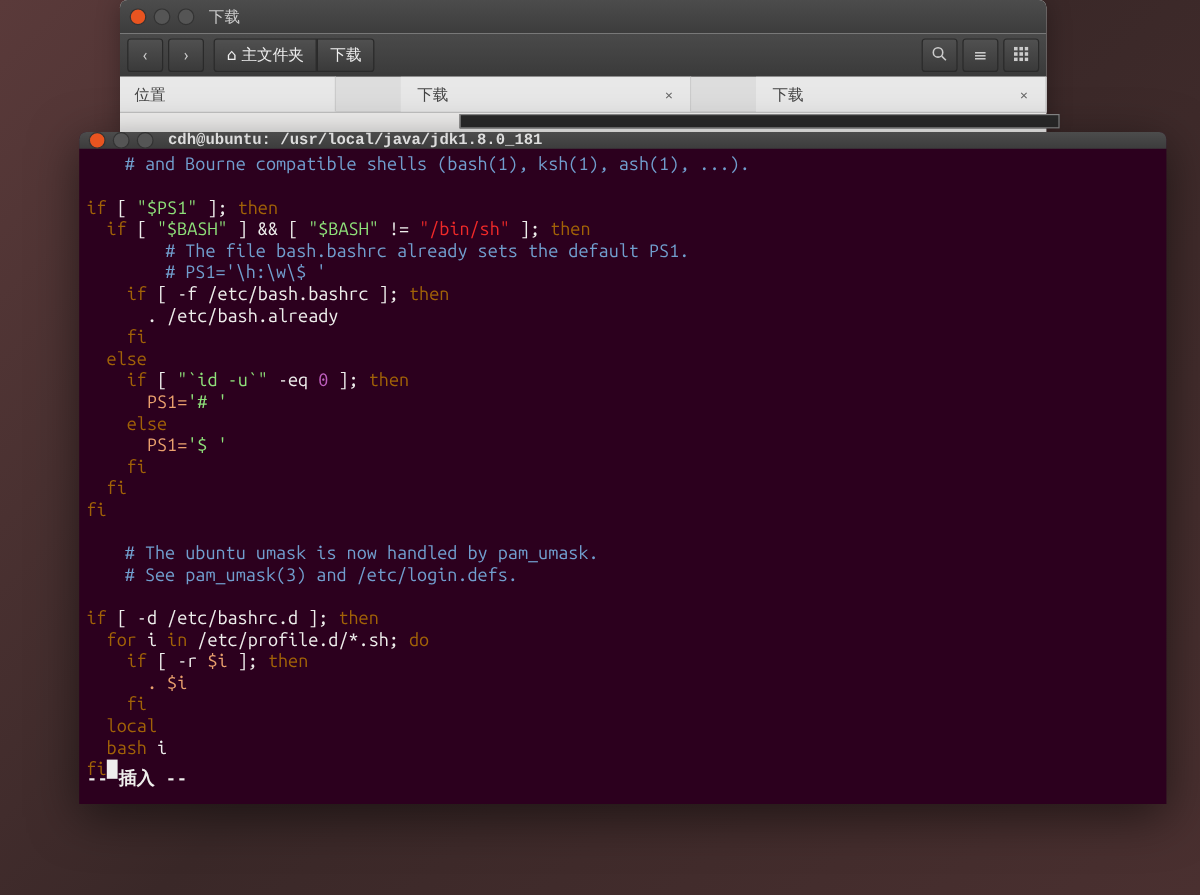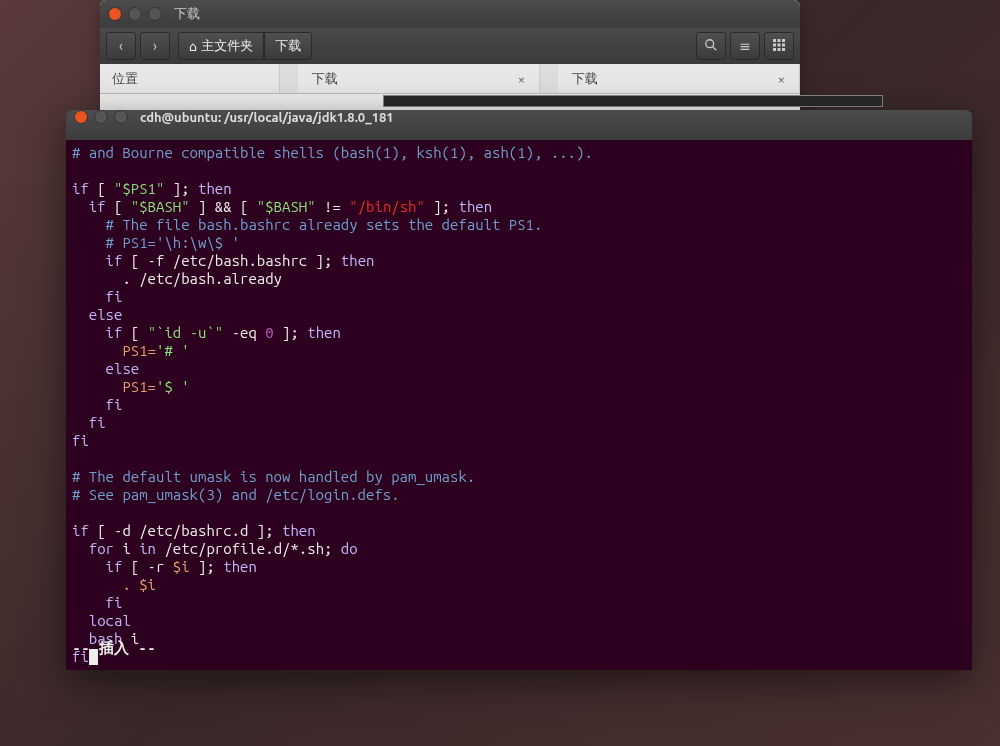--- a/index.html
+++ b/index.html
@@ -10,21 +10,21 @@
       font-family: "Ubuntu", "DejaVu Sans", sans-serif;
       position: relative;
       overflow: hidden;
     }
     
     
     .fm-window {
       position: absolute;
       left: 100px;
       top: 0;
-      width: 700px;
+      width: 772px;
       height: 110px;
       background: #f2f1f0;
       border-radius: 6px 6px 0 0;
       box-shadow: 0 4px 20px rgba(0,0,0,0.3);
     }
     .fm-titlebar {
       height: 28px;
       background: linear-gradient(#4c4c4c, #3c3c3c);
       border-radius: 6px 6px 0 0;
       display: flex;
@@ -119,41 +119,42 @@
       position: absolute;
       left: 66px;
       top: 110px;
       width: 906px;
       height: 560px;
       background: #2c001e;
       border-radius: 6px 6px 0 0;
       box-shadow: 0 10px 40px rgba(0,0,0,0.5);
     }
     .term-titlebar {
-      height: 30px;
+      height: 14px;
       background: linear-gradient(#4c4c4c, #3c3c3c);
       border-radius: 6px 6px 0 0;
       display: flex;
-      align-items: flex-start;
+      align-items: flex-end;
       padding: 0 8px;
       color: #ddd;
       font-size: 13px;
       font-weight: bold;
+      font-family: Liberation Mono, monospace;
     }
     .term-titlebar .win-btns { display: flex; gap: 6px; margin-right: 12px; }
     .term-content {
       padding: 4px 6px;
       font-family: "Ubuntu Mono", "DejaVu Sans Mono", monospace;
       font-size: 15px;
       line-height: 18px;
       color: #eeeeec;
       white-space: pre;
     }
-    .c-comment { color: #719ece; }
-    .c-key { color: #c4b5fd; }
+    .c-comment { color: #719ece; margin-left: 32px; }
+    .c-key { color: #a16207; }
     .c-str { color: #8ee07a; }
     .c-red { color: #ef2929; }
     .c-num { color: #c060c0; }
     .c-orange { color: #e9a06e; text-align: center; }
     .cursor {
       display: inline-block;
       width: 9px;
       height: 16px;
       background: #eeeeec;
       vertical-align: text-bottom;
@@ -259,21 +260,21 @@
     <span class="c-key">fi</span>
   <span class="c-key">else</span>
     <span class="c-key">if</span><span> [ </span><span class="c-str">"`id -u`"</span><span> -eq </span><span class="c-num">0</span><span> ]; </span><span class="c-key">then</span>
       <span class="c-orange">PS1=</span><span class="c-str">'# '</span>
     <span class="c-key">else</span>
       <span class="c-orange">PS1=</span><span class="c-str">'$ '</span>
     <span class="c-key">fi</span>
   <span class="c-key">fi</span>
 <span class="c-key">fi</span>
 
-<span class="c-comment"># The default umask is now handled by pam_umask.</span>
+<span class="c-comment"># The ubuntu umask is now handled by pam_umask.</span>
 <span class="c-comment"># See pam_umask(3) and /etc/login.defs.</span>
 
 <span class="c-key">if</span><span> [ -d /etc/bashrc.d ]; </span><span class="c-key">then</span>
   <span class="c-key">for</span><span> i </span><span class="c-key">in</span><span> /etc/profile.d/*.sh; </span><span class="c-key">do</span>
     <span class="c-key">if</span><span> [ -r </span><span class="c-orange">$i</span><span> ]; </span><span class="c-key">then</span>
       <span class="c-orange">. </span><span class="c-orange">$i</span>
     <span class="c-key">fi</span>
   <span class="c-key">local</span>
   <span class="c-key">bash</span><span> i</span>
 <span class="c-key">fi</span><span class="cursor"></span></div>

